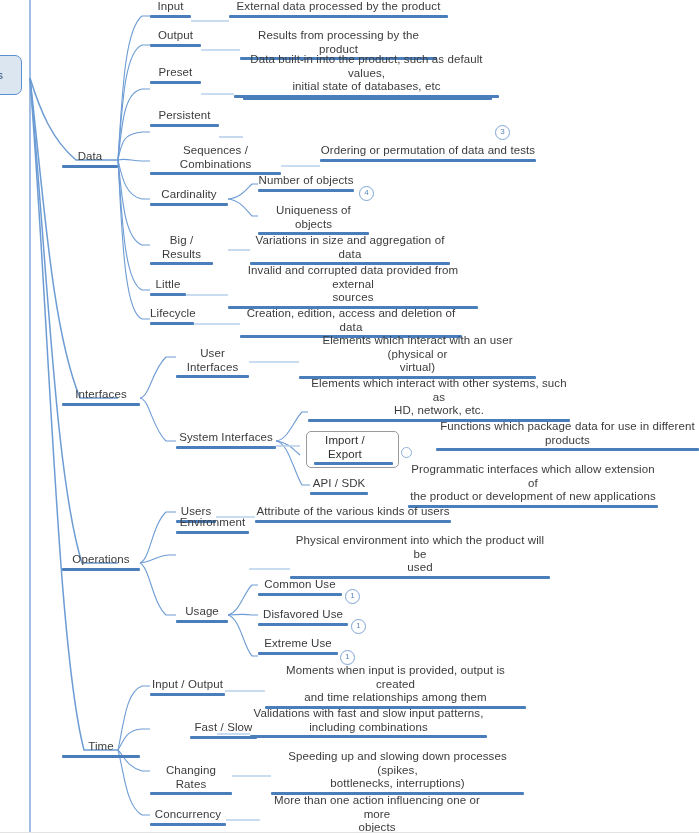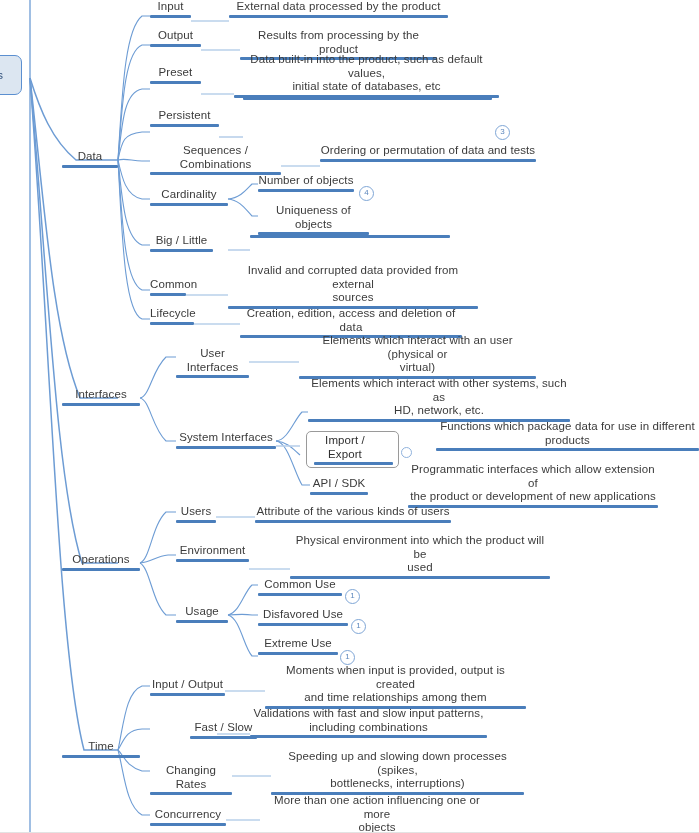--- a/index.html
+++ b/index.html
@@ -228,29 +228,30 @@
     <span class="txt">Number of objects</span>
     <span class="rule" style="width:96px;"></span>
   </div>
   <div class="badge" style="left:359px;top:186px;">4</div>
   <div class="node" style="left:258px;top:204px;width:111px;">
     <span class="txt">Uniqueness of objects</span>
     <span class="rule" style="width:111px;"></span>
   </div>
 
   <div class="node" style="left:150px;top:234px;width:63px;">
-    <span class="txt">Big / Little</span>
+    <span class="txt">Big / Results</span>
     <span class="rule" style="width:63px;"></span>
   </div>
   <div class="node" style="left:250px;top:234px;width:200px;">
+    <span class="txt">Variations in size and aggregation of data</span>
     <span class="rule" style="width:200px;"></span>
   </div>
 
   <div class="node" style="left:150px;top:278px;width:36px;">
-    <span class="txt">Common</span>
+    <span class="txt">Little</span>
     <span class="rule" style="width:36px;"></span>
   </div>
   <div class="node" style="left:228px;top:264px;width:250px;">
     <span class="txt">Invalid and corrupted data provided from external
 sources</span>
     <span class="rule" style="width:250px;"></span>
   </div>
 
   <div class="node" style="left:150px;top:307px;width:44px;">
     <span class="txt">Lifecycle</span>
@@ -314,21 +315,21 @@
 
   <div class="node" style="left:176px;top:505px;width:40px;">
     <span class="txt">Users</span>
     <span class="rule" style="width:40px;"></span>
   </div>
   <div class="node" style="left:255px;top:505px;width:196px;">
     <span class="txt">Attribute of the various kinds of users</span>
     <span class="rule" style="width:196px;"></span>
   </div>
 
-  <div class="node" style="left:176px;top:544px;width:73px;">
+  <div class="node" style="left:176px;top:516px;width:73px;">
     <span class="txt">Environment</span>
     <span class="rule" style="width:73px;"></span>
   </div>
   <div class="node" style="left:290px;top:534px;width:260px;">
     <span class="txt">Physical environment into which the product will be
 used</span>
     <span class="rule" style="width:260px;"></span>
   </div>
 
   <div class="node" style="left:176px;top:605px;width:52px;">

